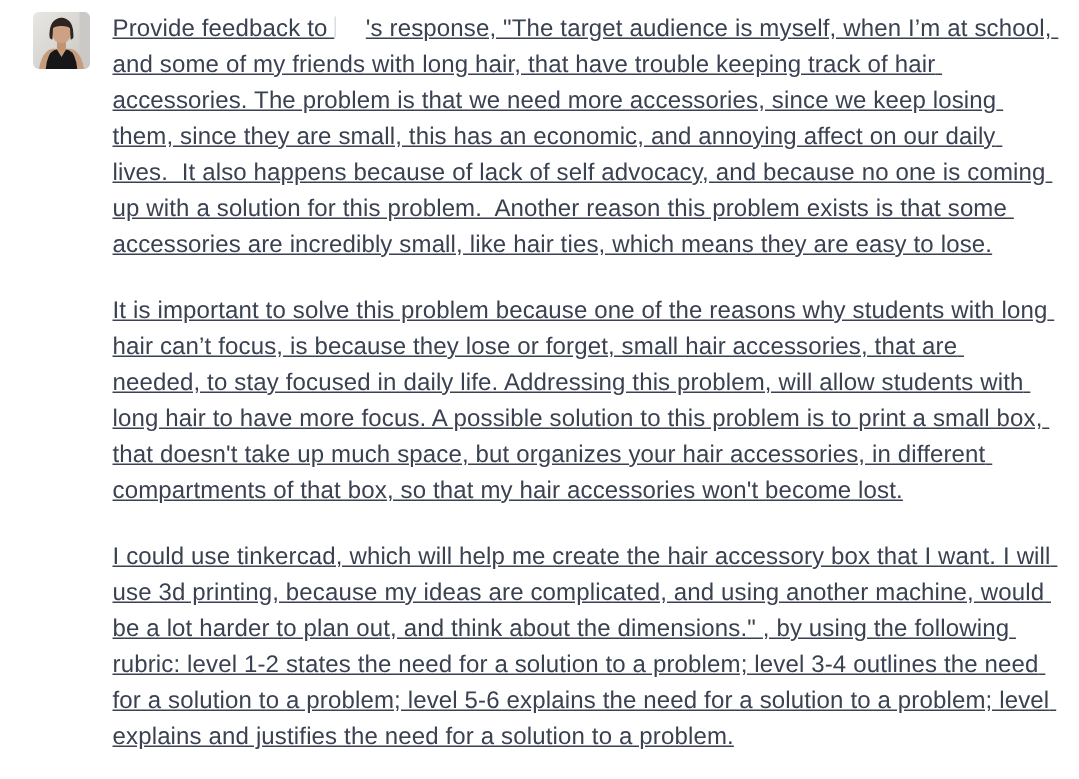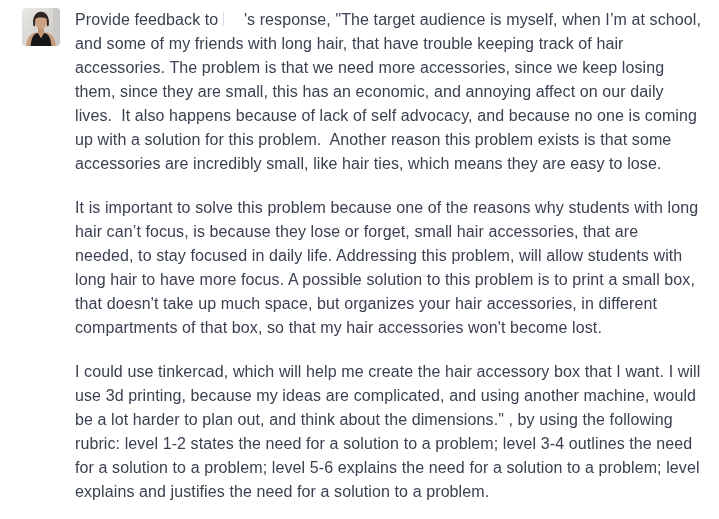--- a/index.html
+++ b/index.html
@@ -30,20 +30,21 @@
   .content {
     width: 626px;
     color: var(--text-color, #3a4150);
     font-size: 16px;
     line-height: 24px;
     letter-spacing: 0.1px;
   }
   .content p {
     margin: 0 0 20px 0;
     white-space: pre-wrap;
+    text-decoration: underline;
   }
   .redacted-name {
     display: inline-block;
     width: 20px;
     height: 14px;
     border-left: 1px solid #d9dce1;
     vertical-align: -1px;
   }
 </style>
 </head>

